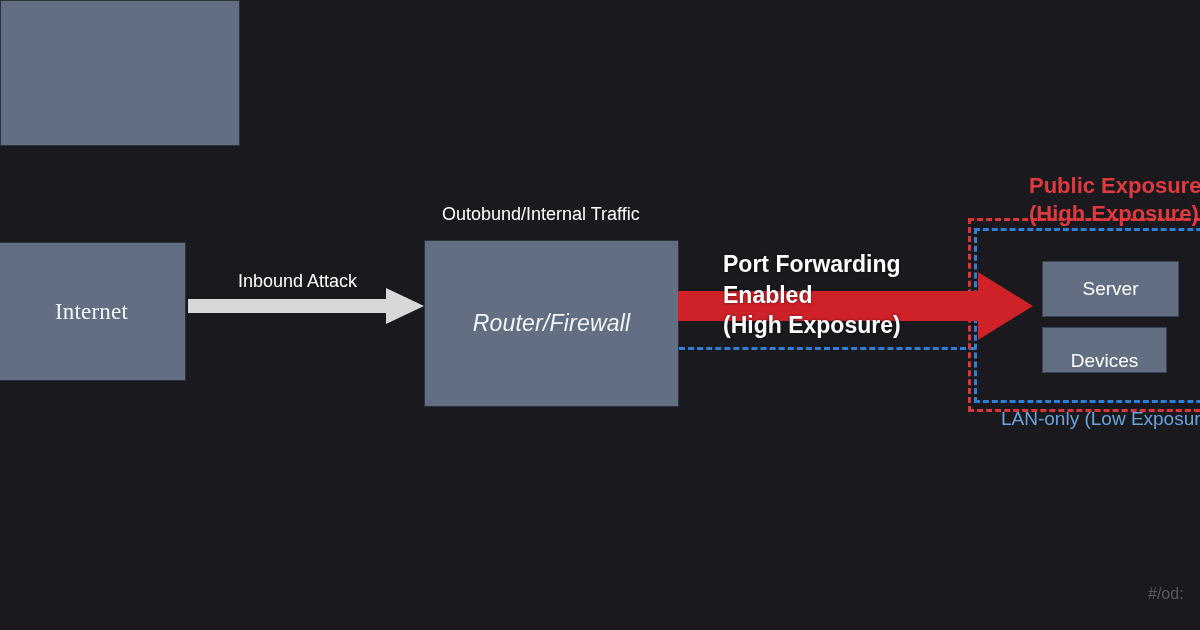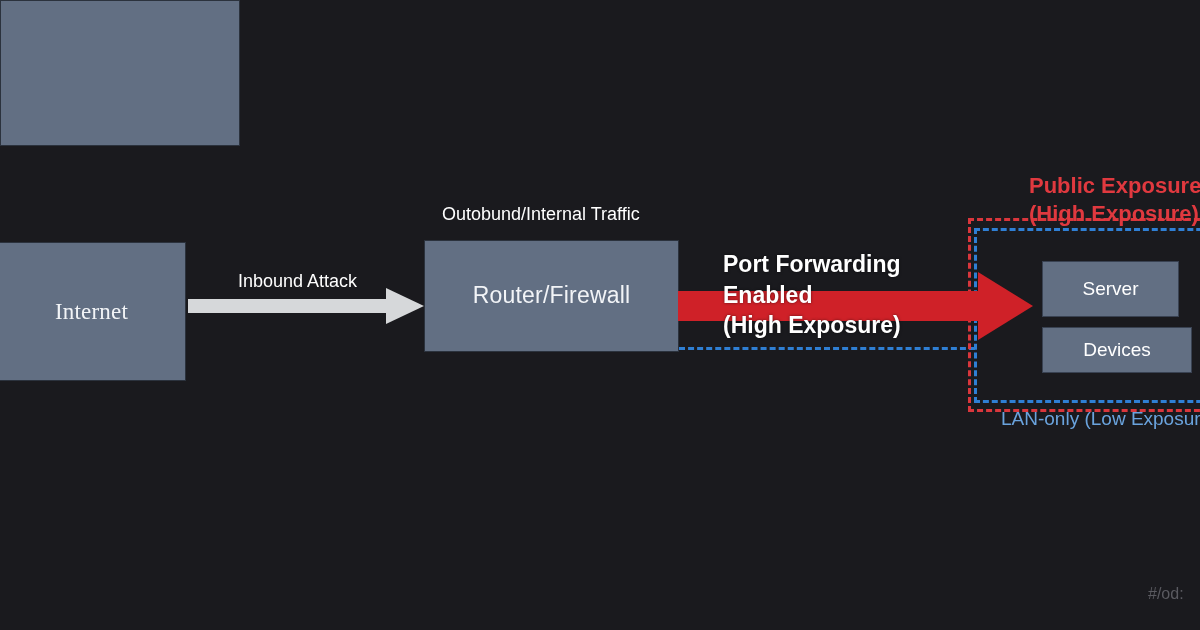--- a/index.html
+++ b/index.html
@@ -46,21 +46,22 @@
     width: 200px;
     height: 139px;
     border-left: none;
   }
   #internet-node .node-label { padding-left: 12px; font-family: Liberation Serif, serif; }
 
   #router-node {
     left: 424px;
     top: 240px;
     width: 255px;
-    height: 112px;
+    height: 167px;
+    font-style: italic;
   }
 
   
   #lan-node {
     left: 983px;
     top: 240px;
     width: 240px;
     height: 146px;
     background: #626f83;
     border: 1px solid #2b323d;
@@ -79,22 +80,23 @@
   }
   #server-box {
     left: 1042px;
     top: 261px;
     width: 137px;
     height: 56px;
   }
   #devices-box {
     left: 1042px;
     top: 327px;
-    width: 150px;
+    width: 125px;
     height: 46px;
+    align-items: flex-end;
   }
 
   
   .dashed-frame {
     position: absolute;
     box-sizing: border-box;
     background: transparent;
   }
   #public-exposure-frame {
     left: 968px;

